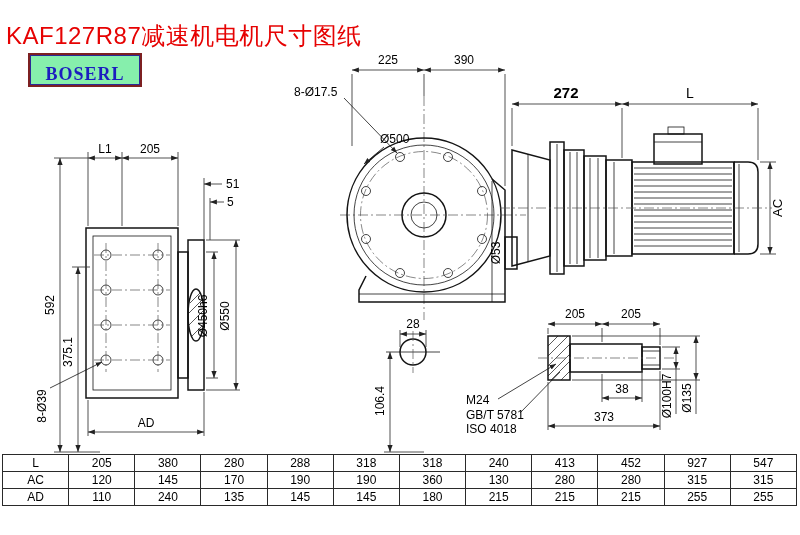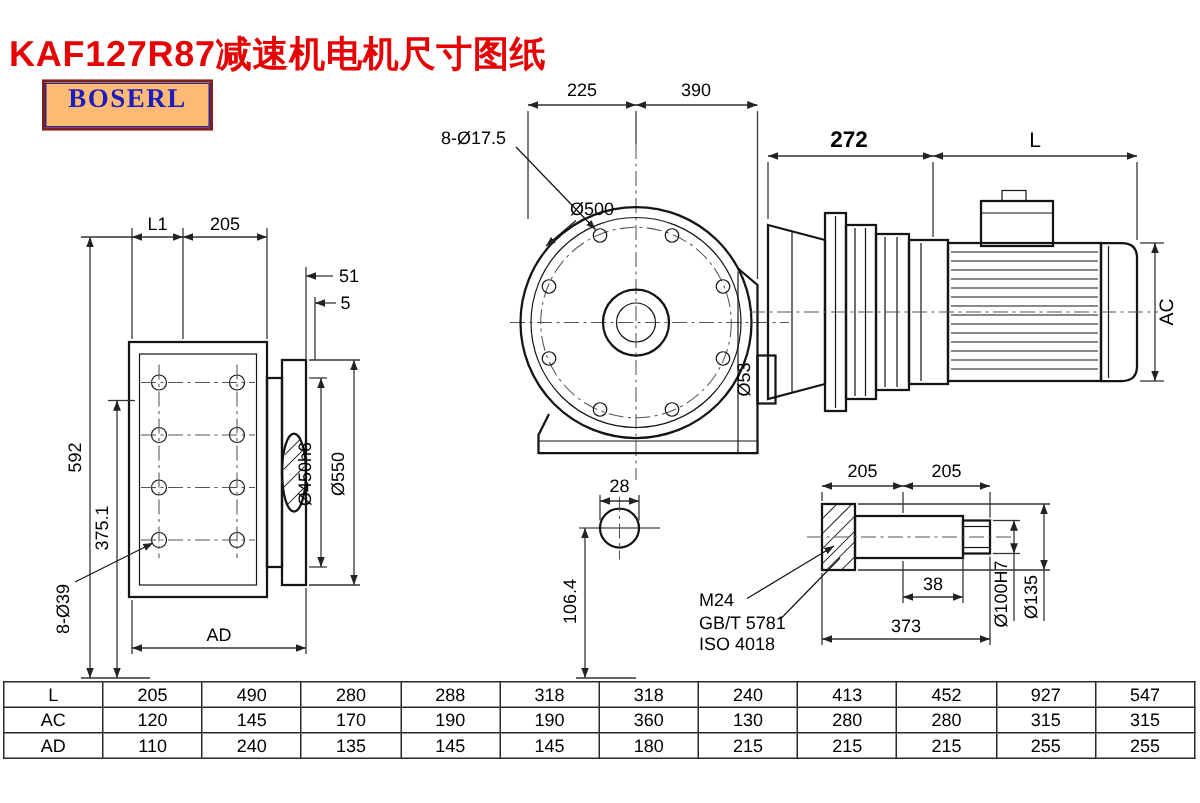--- a/index.html
+++ b/index.html
@@ -1,20 +1,20 @@
 <!DOCTYPE html>
 <html><head>
 <meta charset="utf-8">
 <style>
   html,body{margin:0;padding:0;width:800px;height:535px;background:#fff;overflow:hidden;
     font-family:"Liberation Sans",sans-serif;position:relative;}
-  .title{position:absolute;left:6px;top:4px;font-size:24px;font-weight:bold;color:#e60202;
+  .title{position:absolute;left:6px;top:4px;font-size:24px;font-weight:normal;color:#e60202;
     letter-spacing:.5px;white-space:nowrap;}
   .logo{position:absolute;left:28px;top:53px;width:110px;height:30px;border:2px solid #7d2021;
-    box-shadow:inset 0 0 0 1px #2a2a96;display:flex;align-items:flex-start;justify-content:center;background:#fdba74;}
+    box-shadow:inset 0 0 0 1px #2a2a96;display:flex;align-items:flex-end;justify-content:center;background:#86efac;}
   .logo span{color:#1c1cbf;font-family:"Liberation Serif",serif;font-weight:bold;font-size:18px;letter-spacing:1px;}
   svg.draw{position:absolute;left:0;top:0;}
   svg .o{fill:none;stroke:#141414;stroke-width:1.5;}
   svg .t{fill:none;stroke:#141414;stroke-width:.8;}
   svg .d{fill:none;stroke:#333;stroke-width:.85;}
   svg .c{fill:none;stroke:#555;stroke-width:.7;stroke-dasharray:10 3 2 3;}
   svg .h{stroke:#141414;stroke-width:.7;}
   svg text{font-family:"Liberation Sans",sans-serif;font-size:12px;fill:#000;}
   svg text.b{font-size:15px;font-weight:bold;}
   svg text.m{font-size:14px;}
@@ -257,21 +257,21 @@
     <line class="d" x1="696" y1="380" x2="696" y2="414"></line>
     <text transform="rotate(-90 691 398)" x="691" y="398" text-anchor="middle">Ø135</text>
   </g>
 </svg>
 
 <table class="dim-table">
   <tbody>
     <tr>
       <td>L</td>
       <td>205</td>
-      <td>490</td>
+      <td>380</td>
       <td>280</td>
       <td>288</td>
       <td>318</td>
       <td>318</td>
       <td>240</td>
       <td>413</td>
       <td>452</td>
       <td>927</td>
       <td>547</td>
     </tr>

